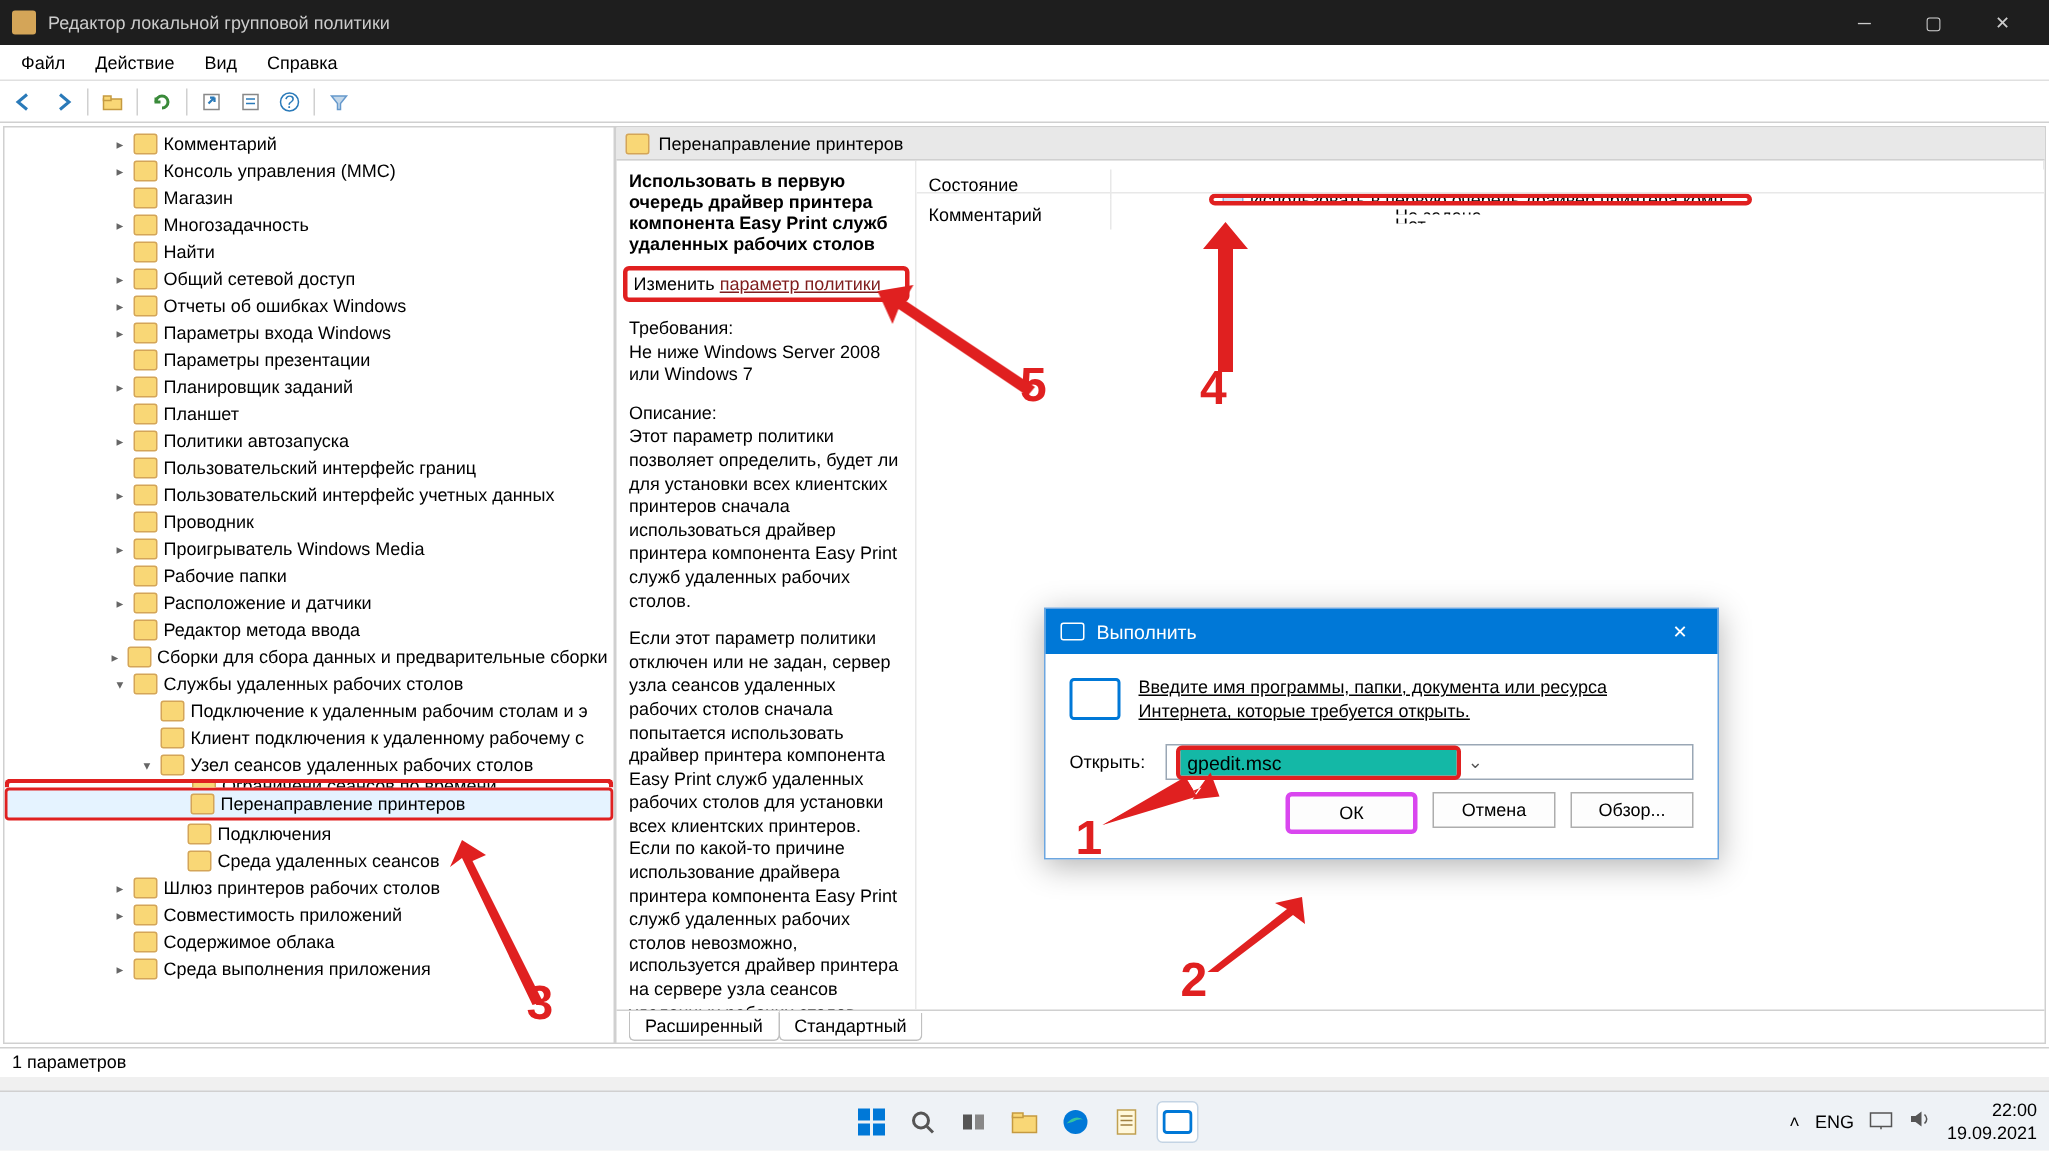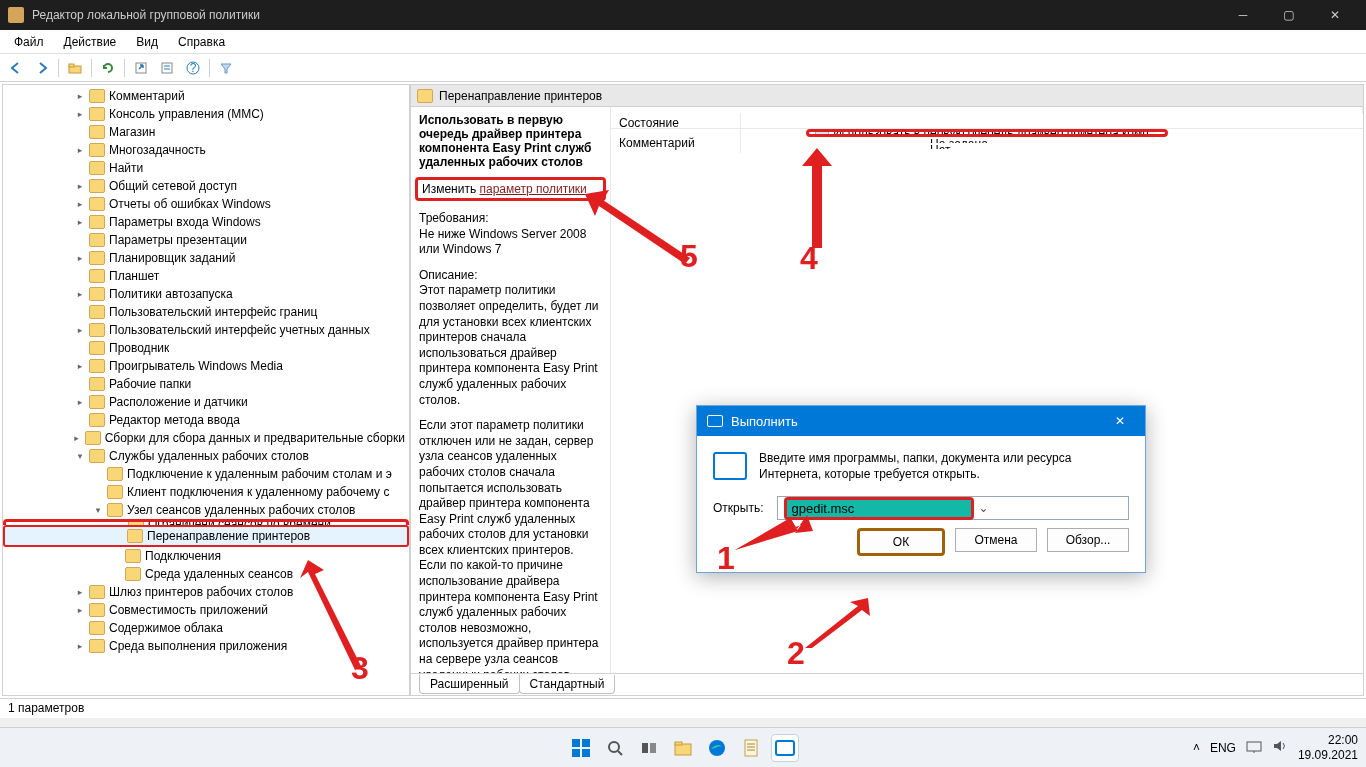--- a/index.html
+++ b/index.html
@@ -73,30 +73,30 @@
 
 
 .run-dialog { position: absolute; left: 696px; top: 405px; width: 450px; background: #fff; border: 1px solid #6ca6e0; box-shadow: 0 4px 20px rgba(0,0,0,0.3); }
 .run-title { height: 30px; background: #0078d7; color: #fff; display: flex; align-items: center; padding: 0 10px; gap: 8px; }
 .run-title .run-icon { width: 16px; height: 12px; border: 1px solid #fff; border-radius: 2px; }
 .run-title .run-text { flex: 1; font-size: 13px; }
 .run-title .run-close { width: 30px; text-align: center; cursor: pointer; }
 .run-body { padding: 14px 16px 16px 16px; }
 .run-row1 { display: flex; gap: 12px; margin-bottom: 14px; }
 .run-bigicon { width: 34px; height: 28px; border: 2px solid #0078d7; border-radius: 3px; margin-top: 2px; flex-shrink: 0; }
-.run-desc { font-size: 12px; line-height: 1.35; }
+.run-desc { font-size: 12px; line-height: 1.35; text-decoration: underline; }
 .run-row2 { display: flex; align-items: center; gap: 14px; margin-bottom: 8px; }
 .open-label { font-size: 12px; }
 .run-combo { flex: 1; display: flex; align-items: center; border: 1px solid #9aa7b5; height: 24px; padding: 0 6px; background: #fff; }
 .run-input { flex: 1; border: none; outline: none; font-size: 13px; background: #14b8a6; color: #000; padding: 1px 4px; }
 .run-input-wrap { border: 3px solid #e02020; border-radius: 4px; padding: 0; margin-right: 4px; }
 .run-chev { color: #555; cursor: pointer; }
 .run-btns { display: flex; justify-content: flex-end; gap: 10px; }
 .dlg-btn { width: 82px; height: 24px; border: 1px solid #adadad; background: #fdfdfd; font-size: 12px; cursor: pointer; display: flex; align-items: center; justify-content: center; }
-.dlg-btn.ok { border: 3px solid #a16207; border-radius: 4px; width: 88px; height: 28px; }
+.dlg-btn.ok { border: 3px solid #d946ef; border-radius: 4px; width: 88px; height: 28px; }
 
 
 .arrow { position: absolute; pointer-events: none; }
 .arrow svg { overflow: visible; }
 .num-label { position: absolute; font-size: 32px; font-weight: bold; color: #e02020; }
 
 
 .taskbar { position: absolute; bottom: 0; left: 0; right: 0; height: 40px; background: #eef2f6; border-top: 1px solid #d0d0d0; display: flex; align-items: center; }
 .tb-center { position: absolute; left: 50%; transform: translateX(-50%); display: flex; gap: 6px; align-items: center; }
 .tb-icon { width: 28px; height: 28px; display: flex; align-items: center; justify-content: center; border-radius: 4px; cursor: pointer; }

